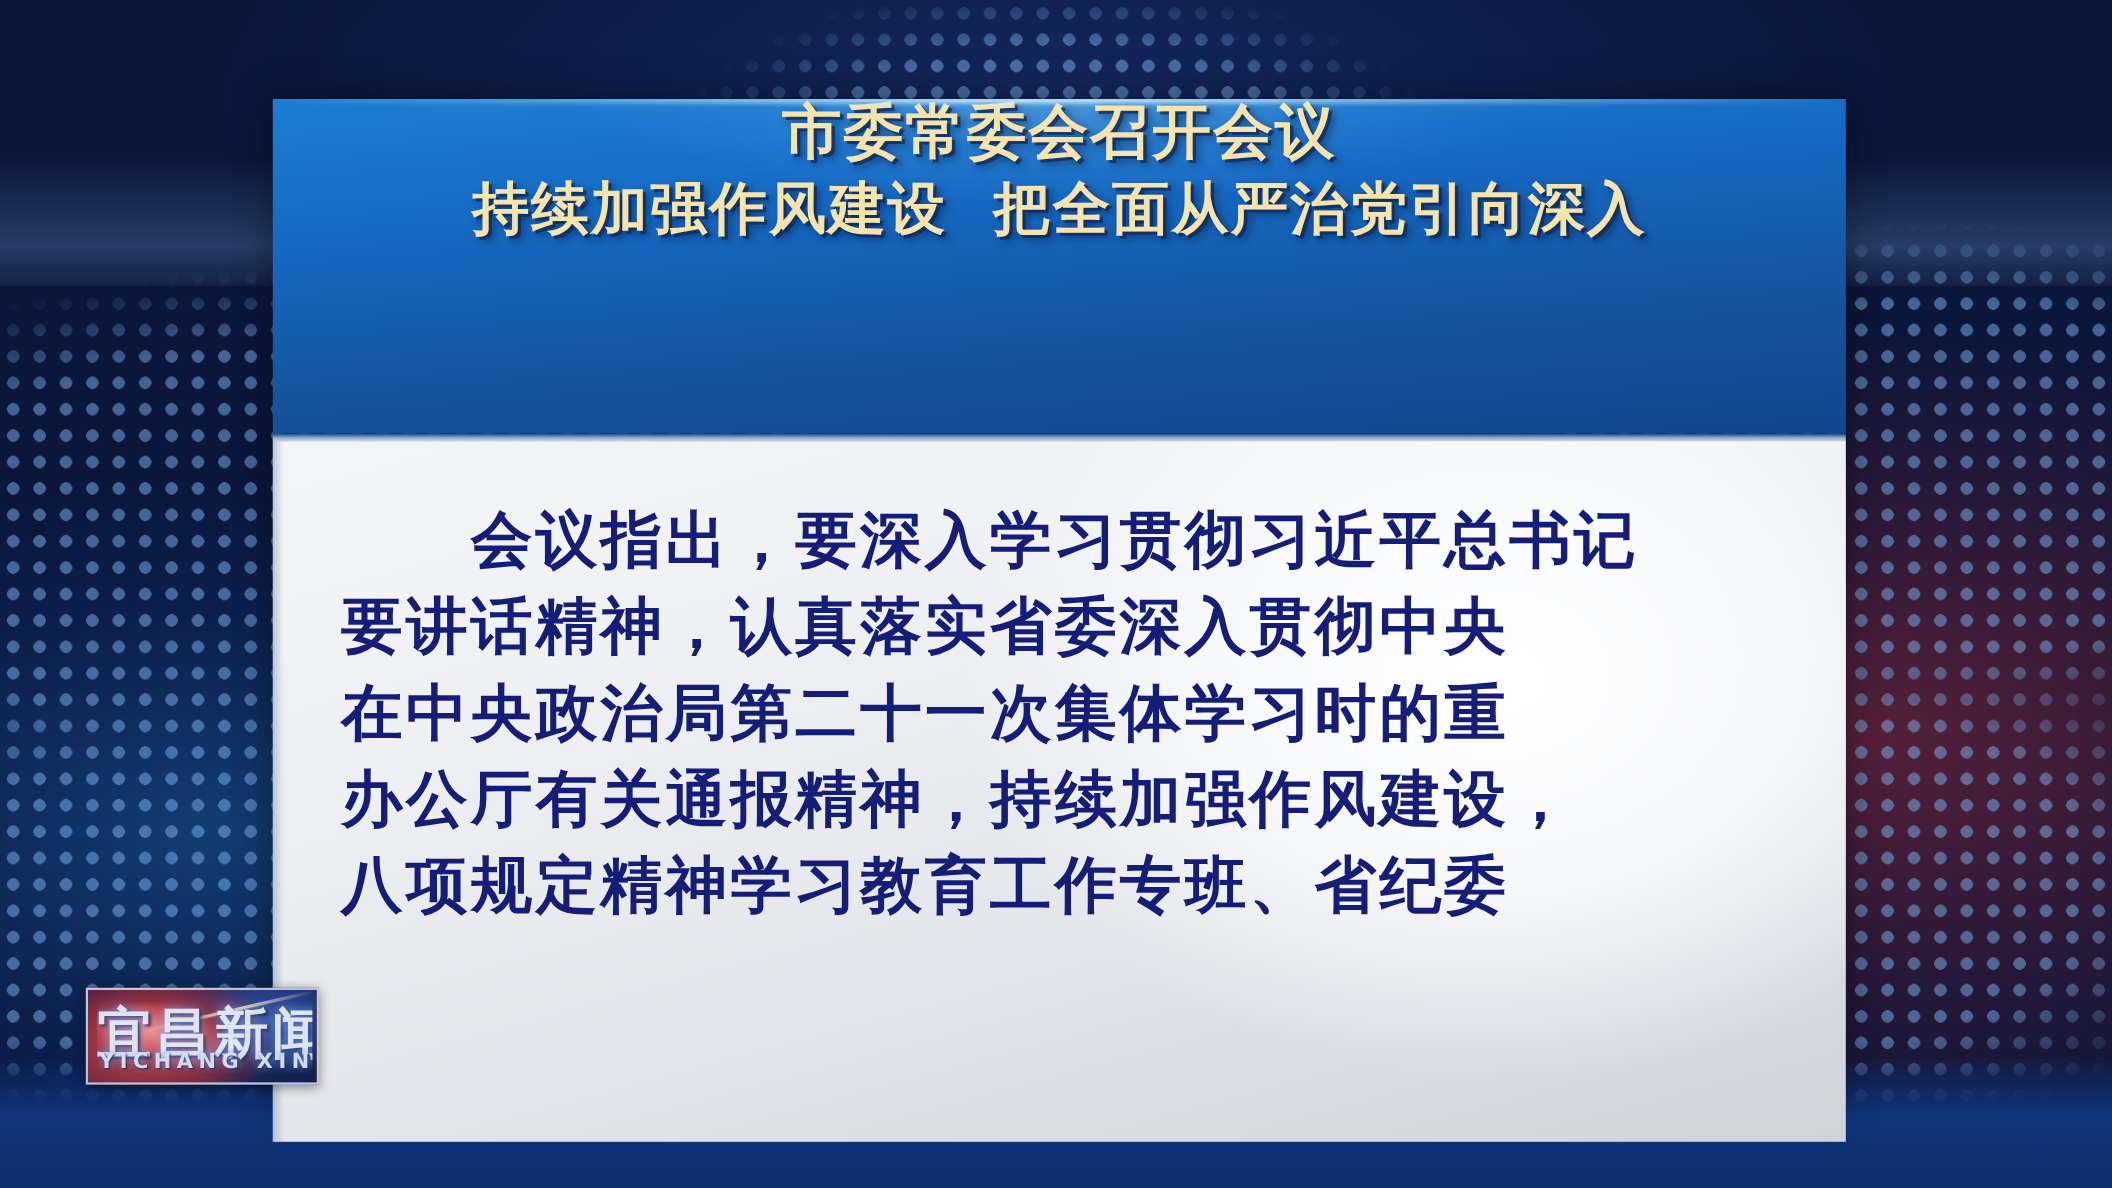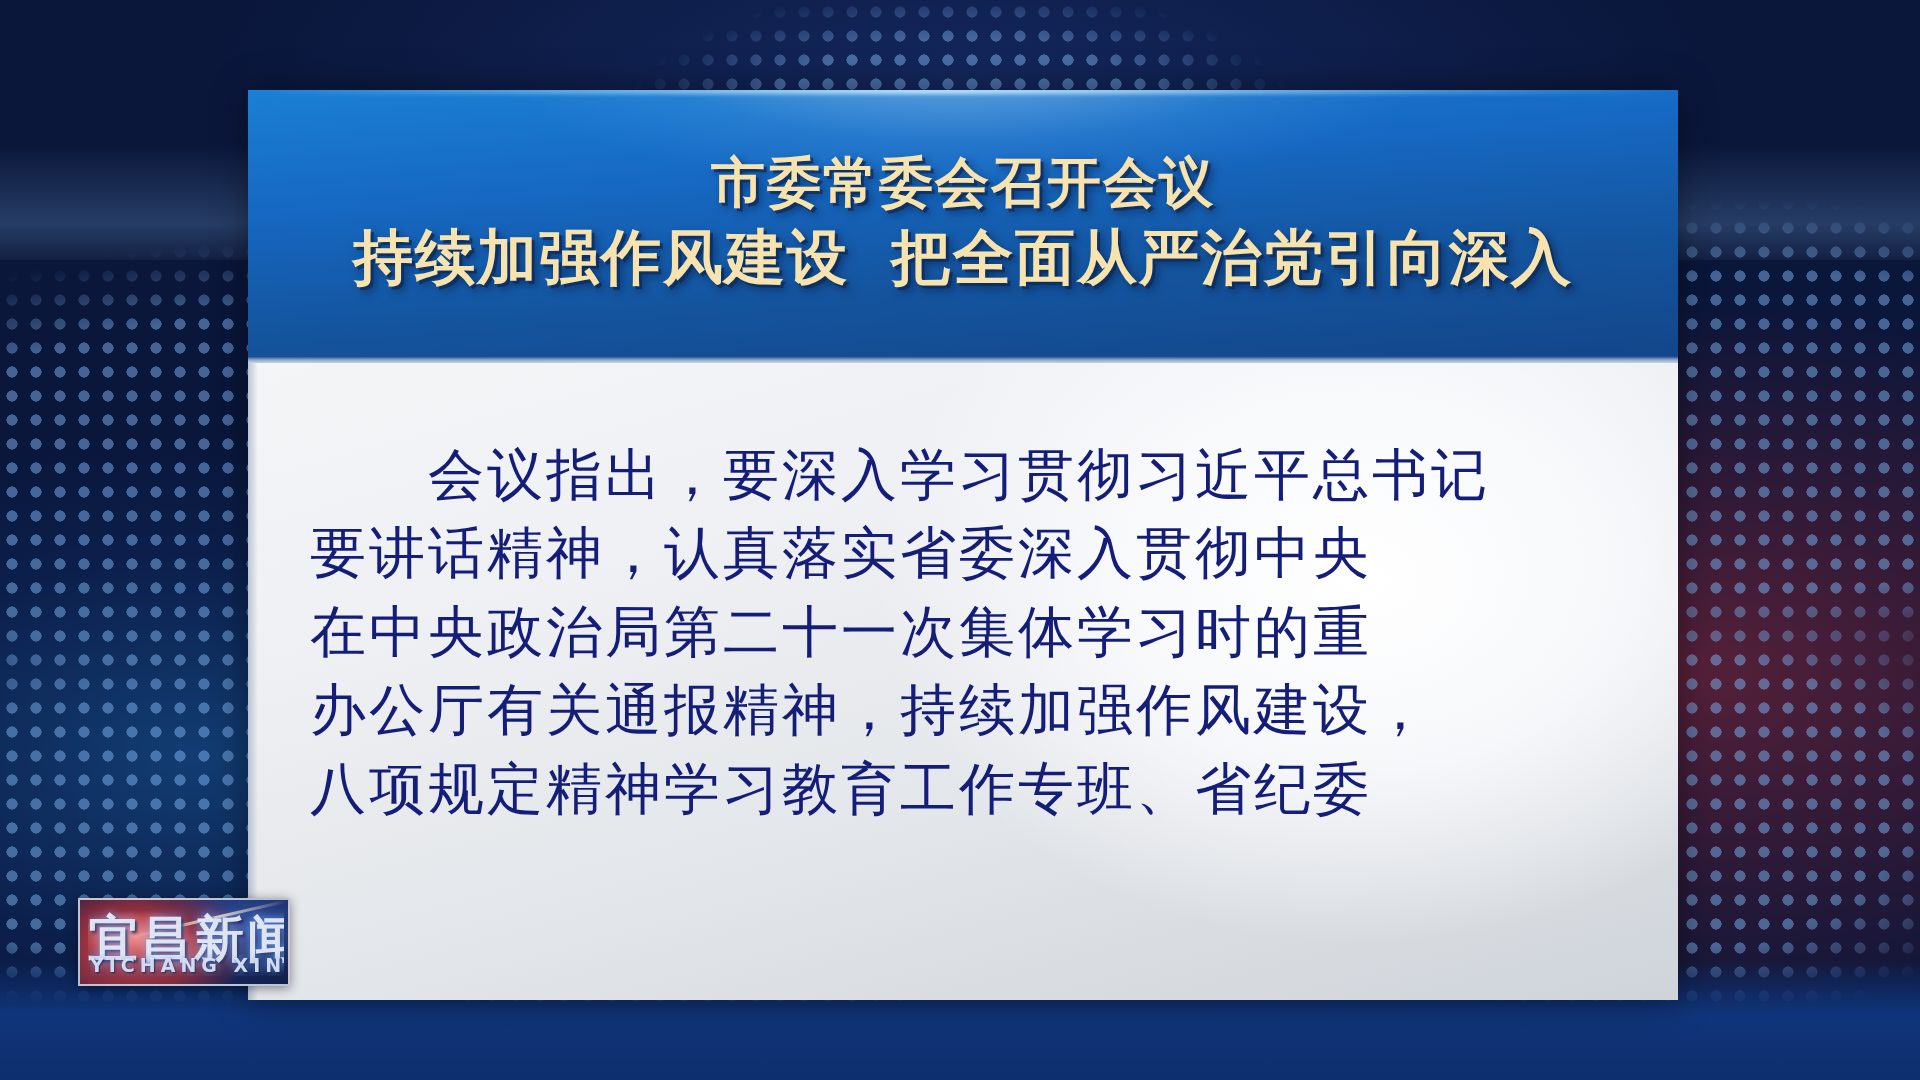--- a/index.html
+++ b/index.html
@@ -54,44 +54,44 @@
   
   #card{
     position:absolute;
     left:248px; top:90px; width:1430px; height:910px;
     box-shadow:0 0 34px rgba(0,0,0,0.40);
   }
 
   
   #header{
     position:relative;
-    height:266px;
+    height:304px;
     background:
       radial-gradient(ellipse 680px 210px at 50% -18%, rgba(255,255,255,0.42) 0%, rgba(150,210,255,0.10) 48%, rgba(255,255,255,0) 72%),
       linear-gradient(176deg,#1b7fd4 0%, #1668c2 34%, #14559f 66%, #13468a 100%);
     display:flex; flex-direction:column;
-    align-items:center; justify-content:center;
+    align-items:center; justify-content:flex-start;
     overflow:hidden;
   }
   #header::before{
     content:""; position:absolute; left:0; right:0; top:-2px; height:6px;
     background:linear-gradient(90deg, rgba(120,200,255,0) 0%, rgba(200,235,255,.95) 48%, rgba(120,200,255,0) 100%);
     filter:blur(2px);
   }
   .t-line{
     color:#f7e3ae;
     font-weight:700;
     letter-spacing:2px;
     white-space:nowrap;
     text-shadow:
        3px 3px 0 rgba(12,40,88,.72),
        5px 5px 8px rgba(6,24,60,.55);
   }
   #title1{ font-size:54px; line-height:1.12; }
-  #title2{ font-size:60px; line-height:1.16; margin-top:10px; }
+  #title2{ font-size:52px; line-height:1.16; margin-top:10px; }
   #title2 .gap{ display:inline-block; width:42px; }
 
   #hdr-edge{
     height:7px;
     background:linear-gradient(180deg,#0e3f84 0%, #8fa9c8 55%, #c8d4e2 100%);
   }
 
   
   #body-panel{
     position:relative;
@@ -102,26 +102,25 @@
       linear-gradient(165deg,#f3f5f7 0%, #eef0f3 30%, #e3e6ea 62%, #cfd4da 100%);
     overflow:hidden;
   }
   #body-panel::before{
     content:""; position:absolute; left:0; top:0; bottom:0; width:10px;
     background:linear-gradient(90deg, rgba(120,140,170,.45), rgba(255,255,255,0));
   }
   #body-text{
     color:#141d78;
     font-size:56px;
-    font-weight:400;
+    font-weight:700;
     line-height:1.40;
     letter-spacing:3px;
     text-align:justify;
     text-justify:inter-character;
-    margin-top:21px;
   }
   #body-text .ln{ display:block; white-space:nowrap; }
   #body-text .ln.first{ text-indent:118px; }
 
   
   #logo-bug{
     position:absolute;
     left:78px; top:898px;
     width:212px; height:88px;
     border:2px solid rgba(225,232,242,.80);

